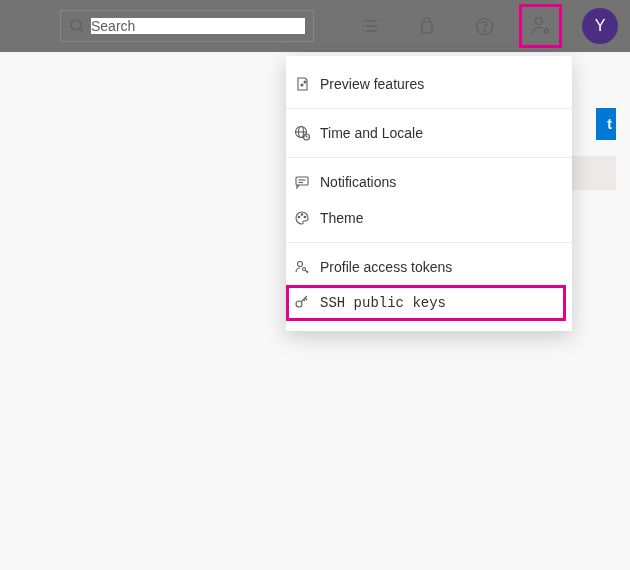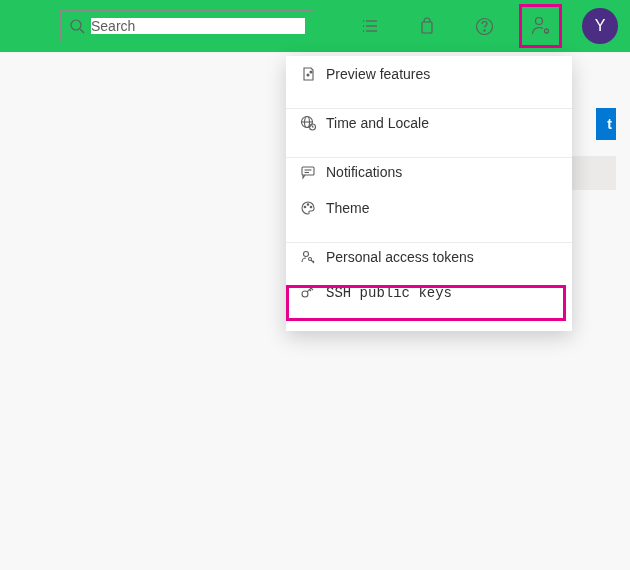--- a/index.html
+++ b/index.html
@@ -9,21 +9,21 @@
       width: 630px;
       height: 570px;
       overflow: hidden;
       position: relative;
     }
     .topbar {
       display: flex;
       align-items: center;
       height: 52px;
       padding: 0 12px 0 60px;
-      background: #22c55e;
+      background: #737373;
       gap: 10px;
     }
     .search-box {
       flex: 0 0 254px;
       height: 32px;
       border: 1px solid #8a8886;
       display: flex;
       align-items: center;
       padding: 0 8px;
       position: relative;
@@ -106,23 +106,23 @@
       position: absolute;
       top: 56px;
       left: 286px;
       width: 286px;
       background: #fff;
       box-shadow: 0 6px 20px rgba(0,0,0,0.18);
       padding: 10px 0;
     }
     .menu-item {
       display: flex;
-      align-items: flex-start;
+      align-items: center;
       height: 36px;
-      padding: 0 14px;
+      padding: 0 8px;
       cursor: pointer;
       color: #323130;
       font-size: 14px;
       position: relative;
     }
     .menu-item .mi-icon {
       width: 26px;
       display: flex;
       align-items: center;
       color: #605e5c;
@@ -258,21 +258,21 @@
 
   <div class="menu-item">
     <span class="mi-icon">
       <svg width="16" height="16" viewBox="0 0 16 16" fill="none" stroke="#605e5c" stroke-width="1.1">
         <circle cx="6" cy="5" r="2.5"></circle>
           <path d="M2 13c0-2.2 1.8-4 4-4"></path>
           <circle cx="10" cy="10" r="1.5"></circle>
           <path d="M11 11l3 3M13 13l1-1"></path>
       </svg>
     </span>
-    <span>Personal access tokens</span>
+    <span>Profile access tokens</span>
   </div>
 
   <div class="menu-item" style="position:relative;font-family:Liberation Mono, monospace;">
     <span class="mi-icon">
       <svg width="16" height="16" viewBox="0 0 16 16" fill="none" stroke="#605e5c" stroke-width="1.1">
         <circle cx="5" cy="9" r="3"></circle>
           <path d="M7.2 6.8L13 1M11 3l2 2M9.5 4.5l1.5 1.5"></path>
       </svg>
     </span>
     <span>SSH public keys</span>

